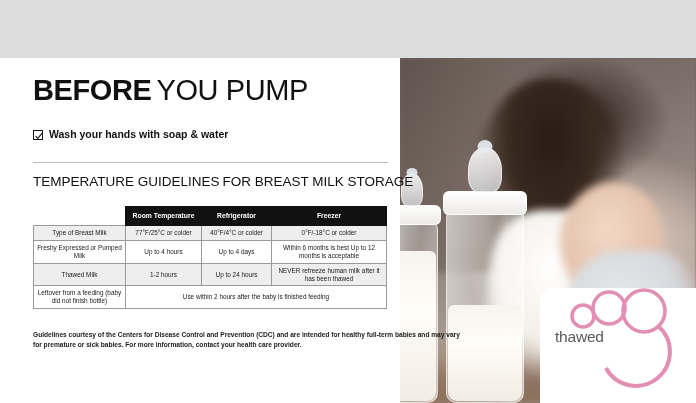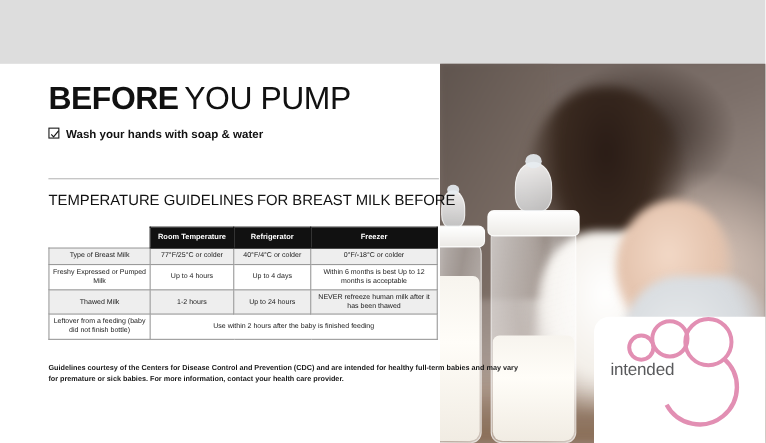--- a/index.html
+++ b/index.html
@@ -134,35 +134,35 @@
   #bottle-b .nipple { bottom: 210px; width: 34px; height: 46px; }
   #bottle-b .tip    { bottom: 250px; width: 15px; height: 13px; }
 
   .ph-table {
     position: absolute; left: 0; bottom: 0; width: 100%; height: 14%;
     background: linear-gradient(0deg, #8b6f57, rgba(139,111,87,0));
     filter: blur(5px);
   }
 
   
-  .content { position: absolute; left: 11px; top: 58px; width: 400px; height: 345px; }
+  .content { position: absolute; left: 0; top: 58px; width: 400px; height: 345px; }
 
   .headline {
     position: absolute; left: 33px; top: 18px;
     white-space: nowrap;
     color: #111111;
     font-size: 29px;
     line-height: 1;
     letter-spacing: -0.4px;
   }
   .headline .hl-strong { font-weight: 700; }
   .headline .hl-light  { font-weight: 400; margin-left: 5px; }
 
   .checklist { position: absolute; left: 33px; top: 58px; }
-  .check-row { display: flex; align-items: flex-start; margin-bottom: 3px; }
+  .check-row { display: flex; align-items: flex-end; margin-bottom: 3px; margin-top: 12px; }
   .checkbox {
     width: 10px; height: 10px;
     border: 1px solid #1a1a1a;
     margin-right: 6px;
     position: relative;
     flex: 0 0 auto;
     background: #ffffff;
   }
   .checkbox svg { position: absolute; left: 0; top: 0; }
   .check-label {
@@ -296,21 +296,21 @@
               <path d="M1.6 5.1 L3.7 7.4 L8.4 1.8" stroke="#1a1a1a" stroke-width="1.1" fill="none"></path>
             </svg>
         </span>
         <span class="check-label">Wash your hands with soap &amp; water</span>
       </div>
     </div>
 
     <div class="divider"></div>
 
     <div class="section-title">
-      <span class="st-strong">TEMPERATURE GUIDELINES</span><span class="st-light">FOR BREAST MILK BEFORE</span>
+      <span class="st-strong">TEMPERATURE GUIDELINES</span><span class="st-light">FOR BREAST MILK STORAGE</span>
     </div>
 
     <table class="tbl">
       <colgroup>
         <col class="col-type">
           <col class="col-room">
           <col class="col-fridge">
           <col class="col-freezer">
       </colgroup>
       <thead>
@@ -352,16 +352,16 @@
 
   <div class="logo-panel">
     <svg class="logo-mark" viewBox="0 0 156 115">
       <g fill="none" stroke="#e28fb3" stroke-width="3.6">
         <circle cx="43" cy="28" r="11"></circle>
         <circle cx="69" cy="20" r="16"></circle>
         <circle cx="104" cy="23" r="21"></circle>
         <path d="M118 38 A34 34 0 1 1 66 80" stroke-width="4"></path>
       </g>
     </svg>
-    <div class="logo-text">intended</div>
+    <div class="logo-text">thawed</div>
   </div>
 
 </div>
 
 </body></html>

